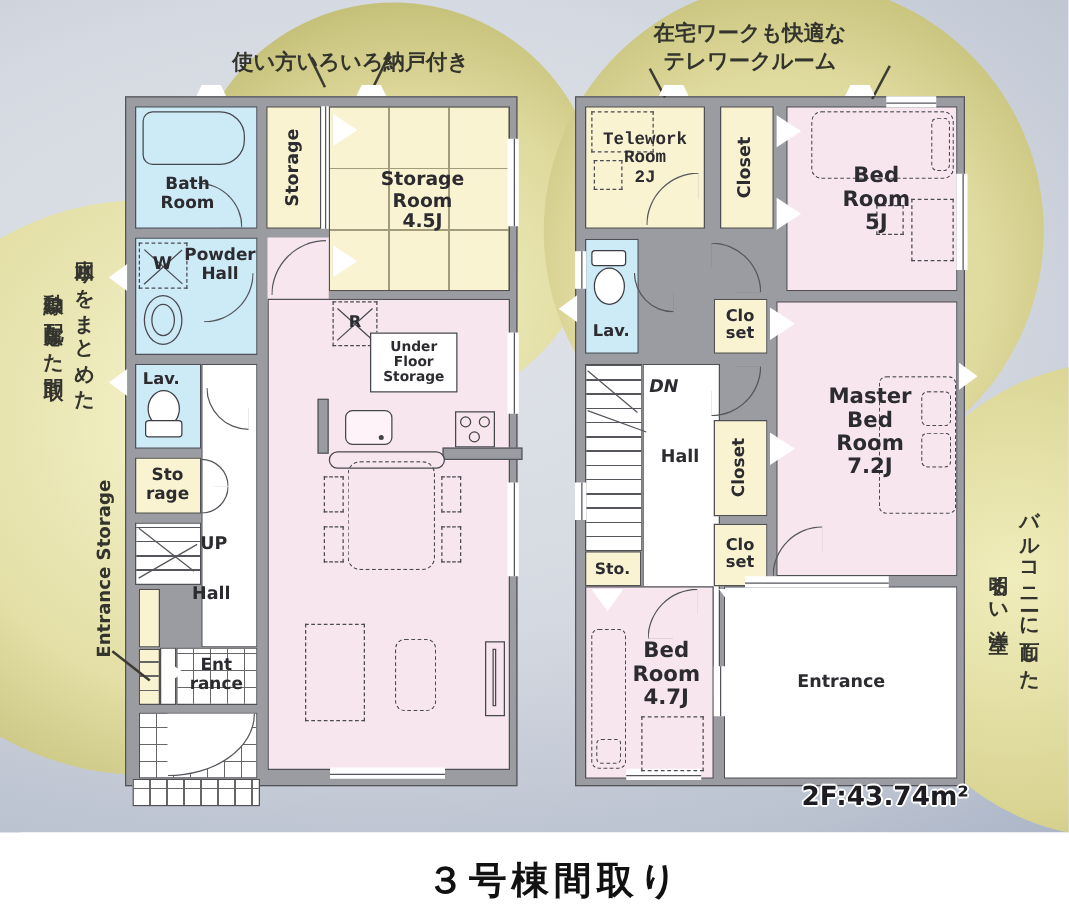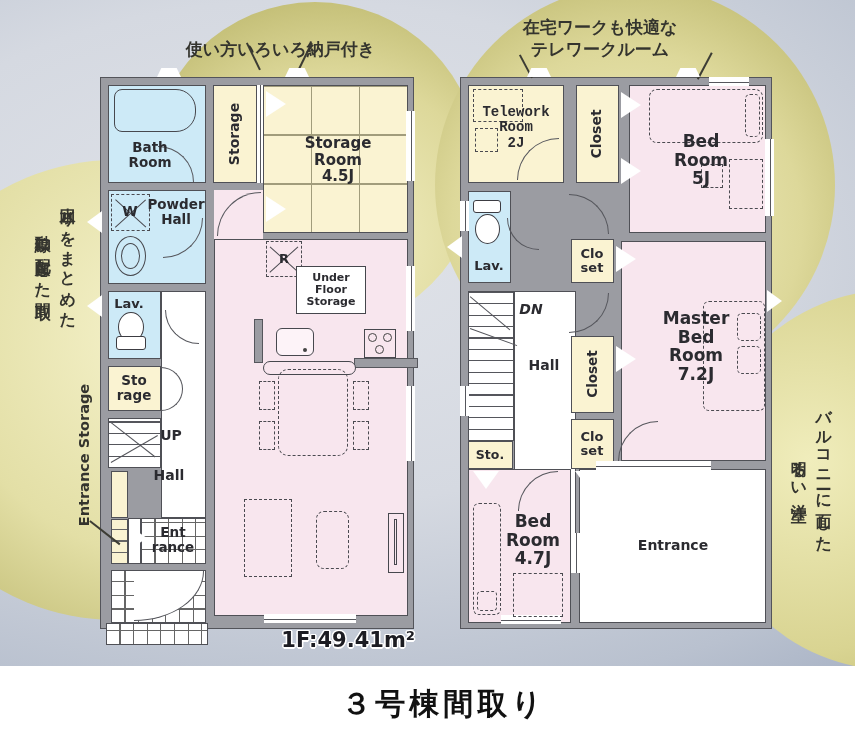--- a/index.html
+++ b/index.html
@@ -270,18 +270,18 @@
     <span class="rlabel" style="left:235px;top:268px;font-size:17px;">Master
 Bed
 Room
 7.2J</span>
     <span class="rlabel" style="left:72px;top:462px;font-size:17px;">Bed
 Room
 4.7J</span>
     <span class="rlabel" style="left:212px;top:468px;font-size:14px;">Entrance</span>
   </div>
 
-  <div class="area-label" style="left:220px;top:628px;width:195px;text-align:right;">1F:49.41m²</div>
+  <div class="area-label" style="left:580px;top:625px;width:195px;text-align:right;">2F:43.74m²</div>
 
   <div class="titlebar">
     <div class="main-title">３号棟間取り</div>
   </div>
 </div>
 
 </body></html>

